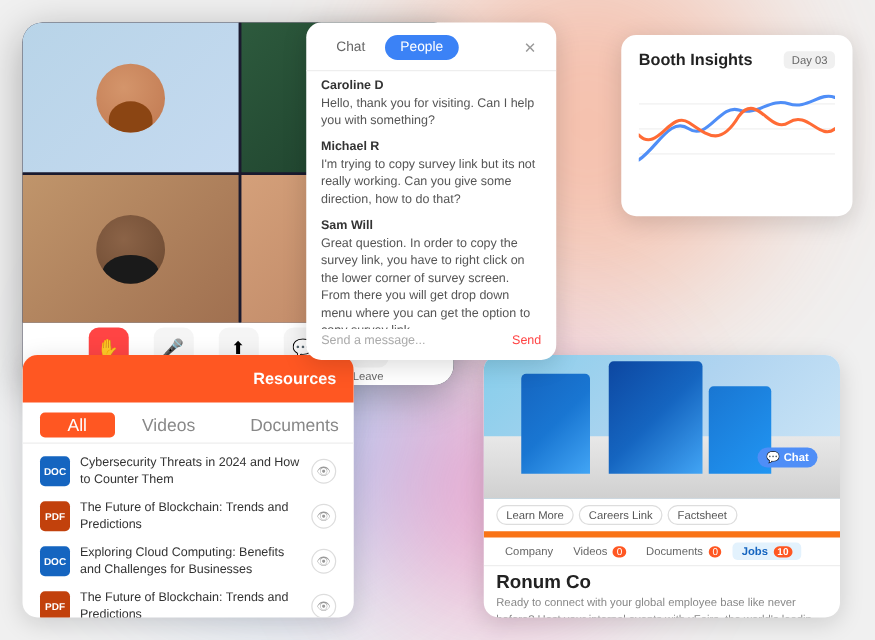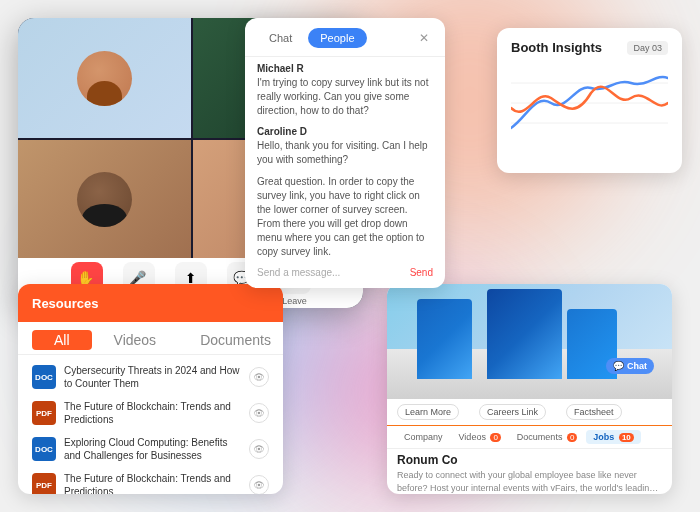--- a/index.html
+++ b/index.html
@@ -288,20 +288,21 @@
       width: 265px;
       height: 210px;
       background: white;
       border-radius: 12px;
       box-shadow: 0 4px 20px rgba(0,0,0,0.15);
       overflow: hidden;
     }
     .resources-header {
       background: #ff5722;
       padding: 10px 14px;
+      text-align: right;
     }
     .resources-title {
       color: white;
       font-weight: 700;
       font-size: 13px;
     }
     .resources-tabs {
       display: flex;
       gap: 0;
       padding: 8px 14px 4px;
@@ -416,23 +417,23 @@
       right: 18px;
       background: #4f8ef7;
       color: white;
       font-size: 9px;
       padding: 3px 7px;
       border-radius: 10px;
       font-weight: 600;
     }
     .booth-action-bar {
       display: flex;
-      gap: 20px;
+      gap: 4px;
       padding: 5px 10px;
-      border-bottom: 1px solid #f97316;
+      border-bottom: 5px solid #f97316;
     }
     .action-chip {
       font-size: 9px;
       padding: 2px 7px;
       border-radius: 10px;
       border: 1px solid #ddd;
       color: #555;
       cursor: pointer;
     }
     .booth-tabs {
@@ -458,21 +459,21 @@
       color: white;
       border-radius: 8px;
       font-size: 8px;
       padding: 0 3px;
       margin-left: 2px;
     }
     .booth-company {
       padding: 4px 10px;
     }
     .company-name {
-      font-size: 12px;
+      font-size: 15px;
       font-weight: 700;
       color: #222;
     }
     .company-desc {
       font-size: 9px;
       color: #888;
       line-height: 1.4;
       margin-top: 2px;
       display: -webkit-box;
       -webkit-line-clamp: 2;
@@ -536,28 +537,29 @@
 
 <div class="chat-panel">
   <div class="chat-header">
     <button class="chat-tab inactive">Chat</button>
     <button class="chat-tab active">People</button>
     <div class="chat-close">✕</div>
   </div>
   <div class="chat-divider"></div>
   <div class="chat-body">
     <div class="chat-msg">
+      <div class="chat-sender">Caroline D</div>
+      <div class="chat-text">Hello, thank you for visiting. Can I help you with something?</div>
+    </div>
+    <div class="chat-msg">
       <div class="chat-sender">Michael R</div>
       <div class="chat-text">I'm trying to copy survey link but its not really working. Can you give some direction, how to do that?</div>
     </div>
     <div class="chat-msg">
-      <div class="chat-sender">Caroline D</div>
-      <div class="chat-text">Hello, thank you for visiting. Can I help you with something?</div>
-    </div>
-    <div class="chat-msg">
+      <div class="chat-sender">Sam Will</div>
       <div class="chat-text">Great question. In order to copy the survey link, you have to right click on the lower corner of survey screen. From there you will get drop down menu where you can get the option to copy survey link.</div>
     </div>
   </div>
   <div class="chat-footer">
     <span class="chat-input-area">Send a message...</span>
     <span class="chat-send">Send</span>
   </div>
 </div>
 
 <div class="insights-card">

